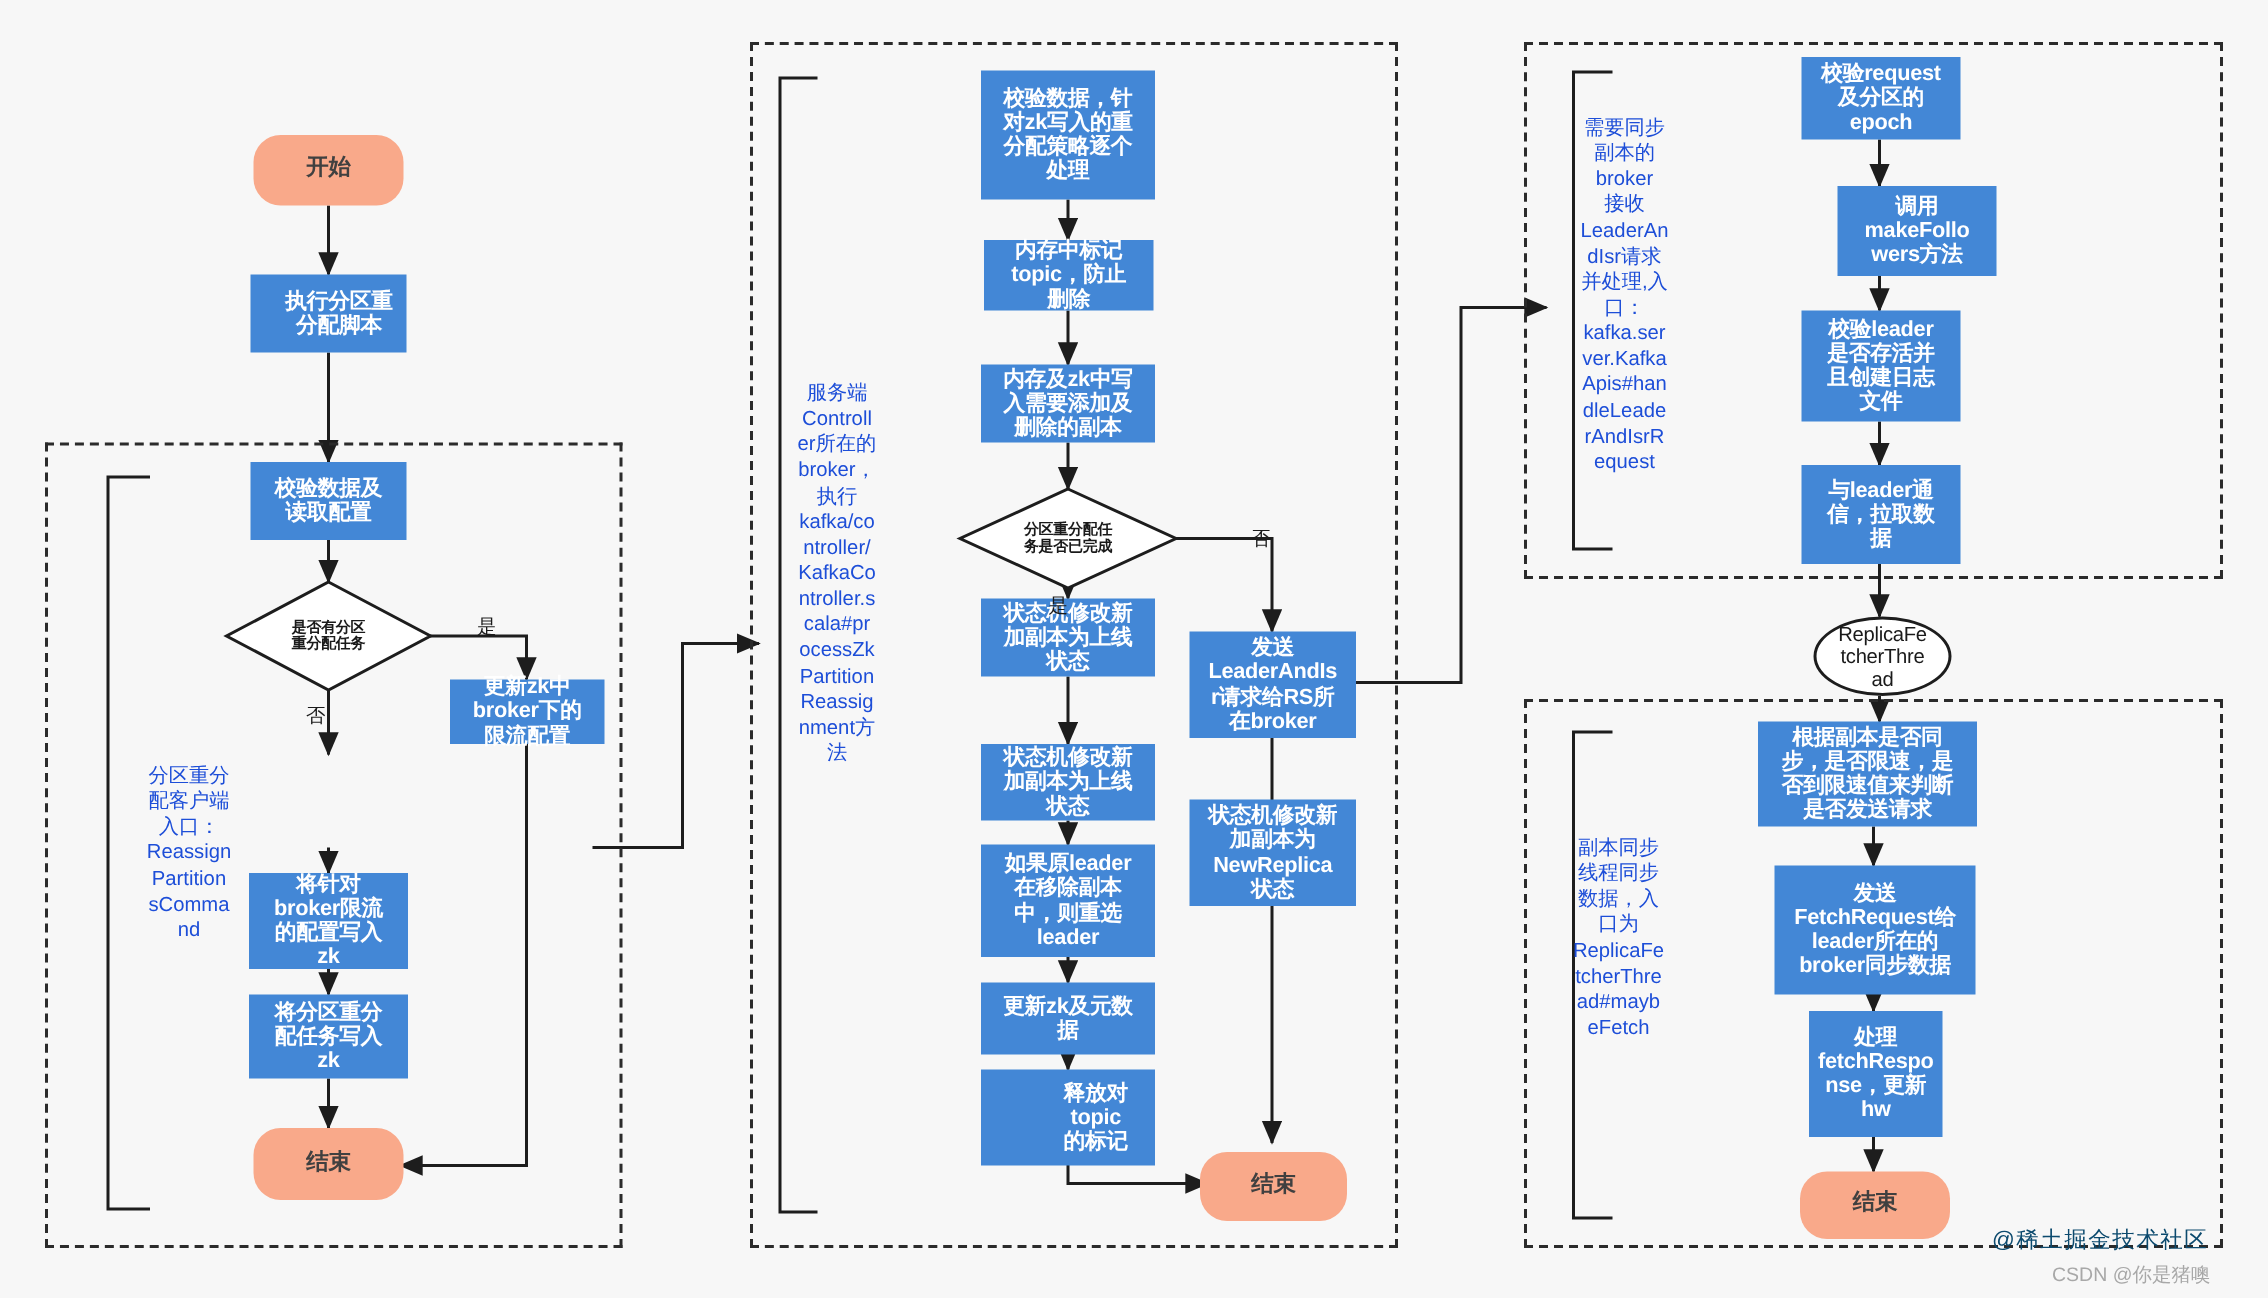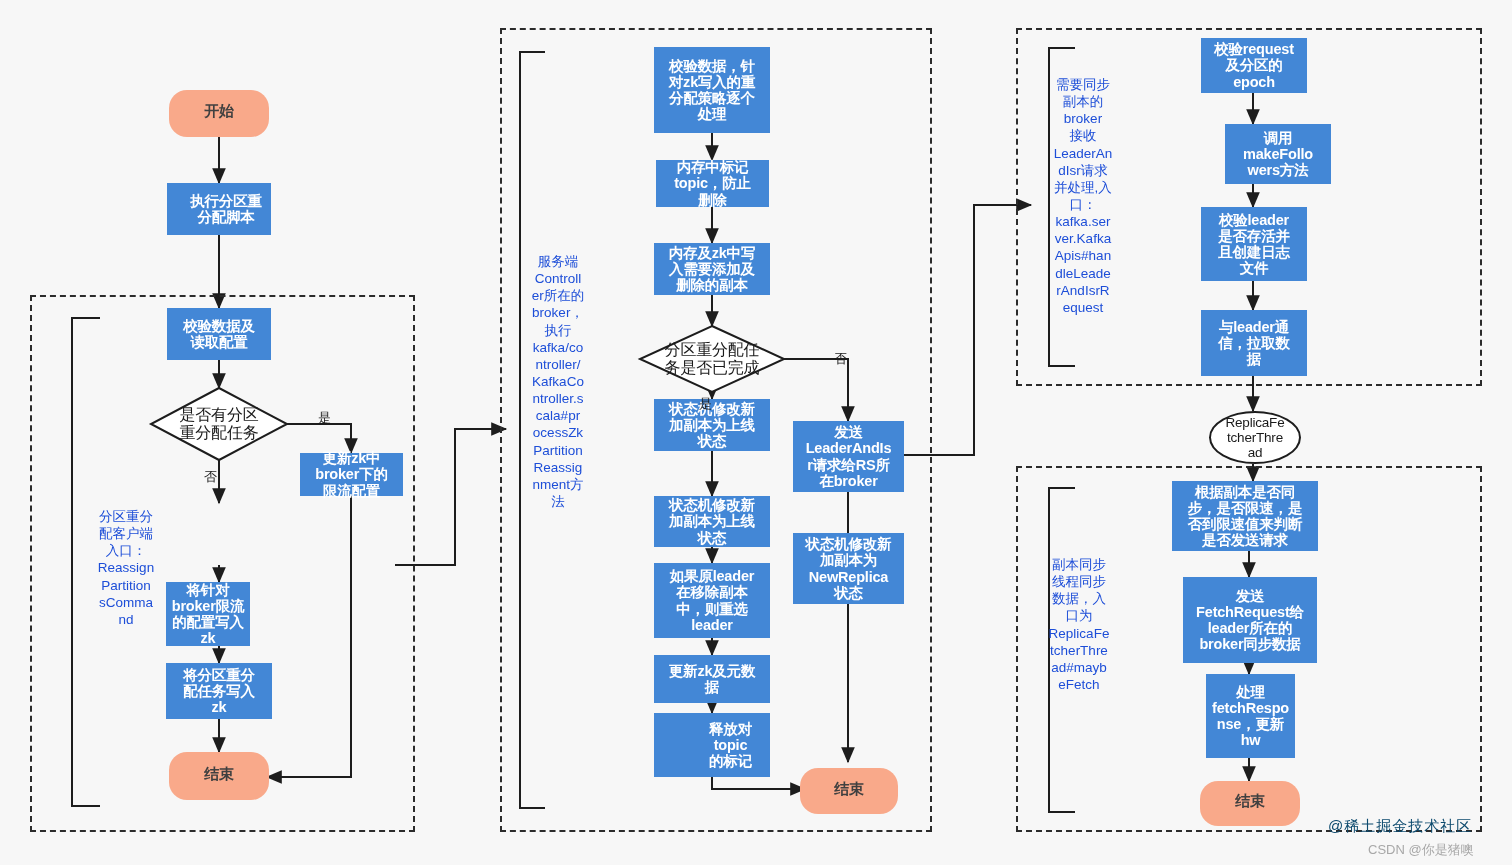--- a/index.html
+++ b/index.html
@@ -46,22 +46,22 @@
   .term {
     background: #f9a98a;
     border-radius: 18px;
     font-size: 15px;
     font-weight: 600;
     color: #404040;
     font-family: Liberation Mono, monospace;
   }
   .decision {
     color: #1a1a1a;
-    font-size: 16px;
-    font-weight: 400;
+    font-size: 10px;
+    font-weight: 700;
     background: transparent;
     z-index: 4;
   }
   .ellipse-node {
     background: #ffffff;
     border: 2px solid #1d1d1d;
     border-radius: 50%;
     color: #1a1a1a;
     font-size: 13.5px;
     font-weight: 500;
@@ -225,21 +225,21 @@
 读取配置</div>
 
   <div class="node decision" style="left:157px; top:402px; width:124px; height:44px;">是否有分区
 重分配任务</div>
 
   <div class="node proc" style="left:300px; top:453px; width:103px; height:43px;">更新zk中
 broker下的
 限流配置</div>
 
 
-  <div class="node proc" style="left:166px; top:582px; width:84px; height:64px;">将针对
+  <div class="node proc" style="left:166px; top:582px; width:106px; height:64px;">将针对
 broker限流
 的配置写入
 zk</div>
 
   <div class="node proc" style="left:166px; top:663px; width:106px; height:56px;">将分区重分
 配任务写入
 zk</div>
 
   <div class="node term" style="left:169px; top:752px; width:100px; height:48px;">结束</div>
 

